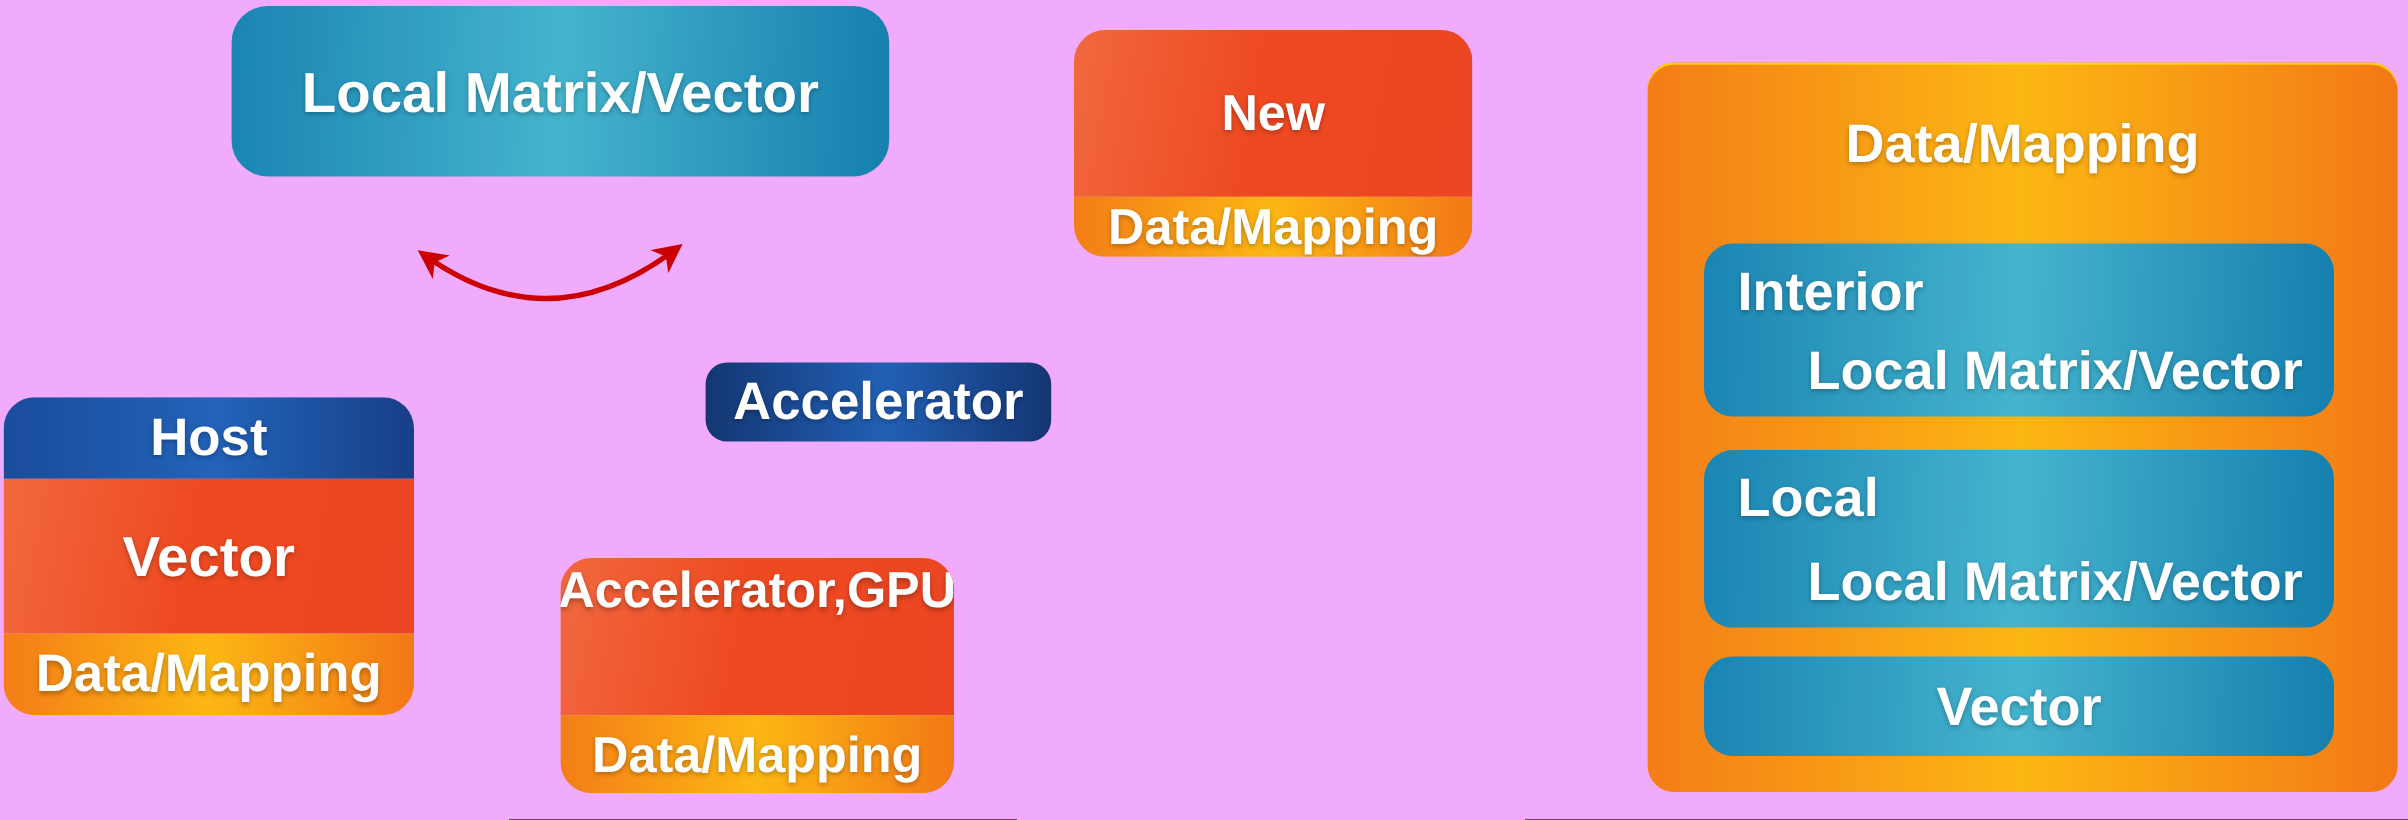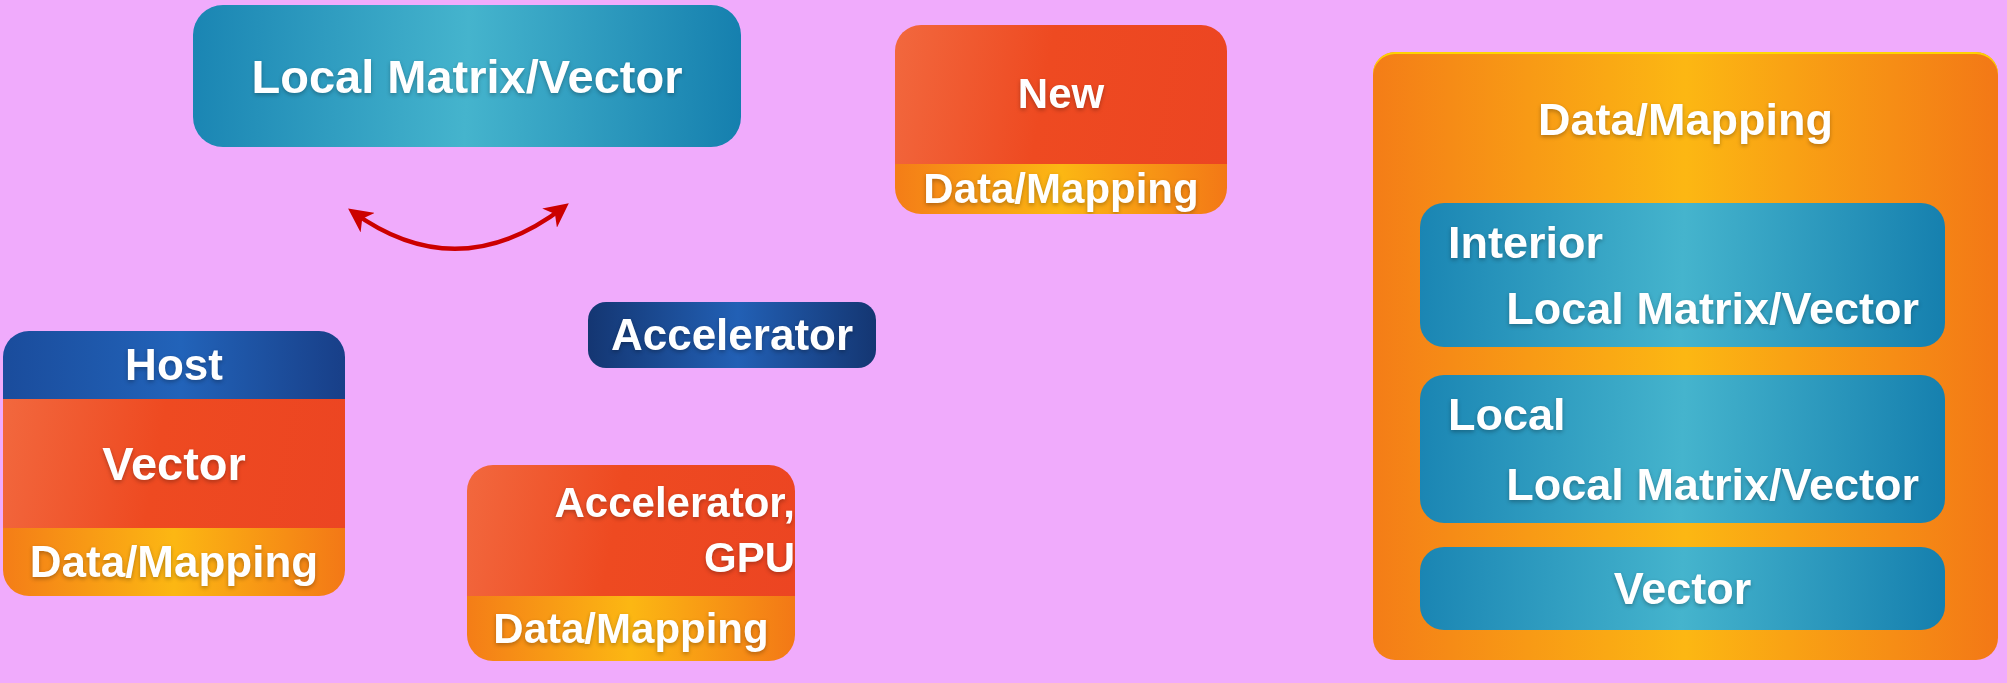--- a/index.html
+++ b/index.html
@@ -81,22 +81,22 @@
     font-size: 44px;
   }
 
   
   .accel-gpu {
     left: 467px; top: 465px; width: 328px; height: 196px;
     border-radius: 26px; overflow: hidden;
     display: flex; flex-direction: column;
   }
   .accel-gpu .sec-top {
-    height: 131px; display: flex; flex-direction: column;
-    align-items: flex-end; justify-content: center;
+    height: 131px; display: flex; flex-direction: row;
+    align-items: flex-start; justify-content: center;
     font-size: 42px; line-height: 1.3;
   }
   .accel-gpu .sec-dm {
     height: 65px; display: flex; align-items: center; justify-content: center;
     font-size: 42px;
   }
 
   
   .new-backend {
     left: 895px; top: 25px; width: 332px; height: 189px;

